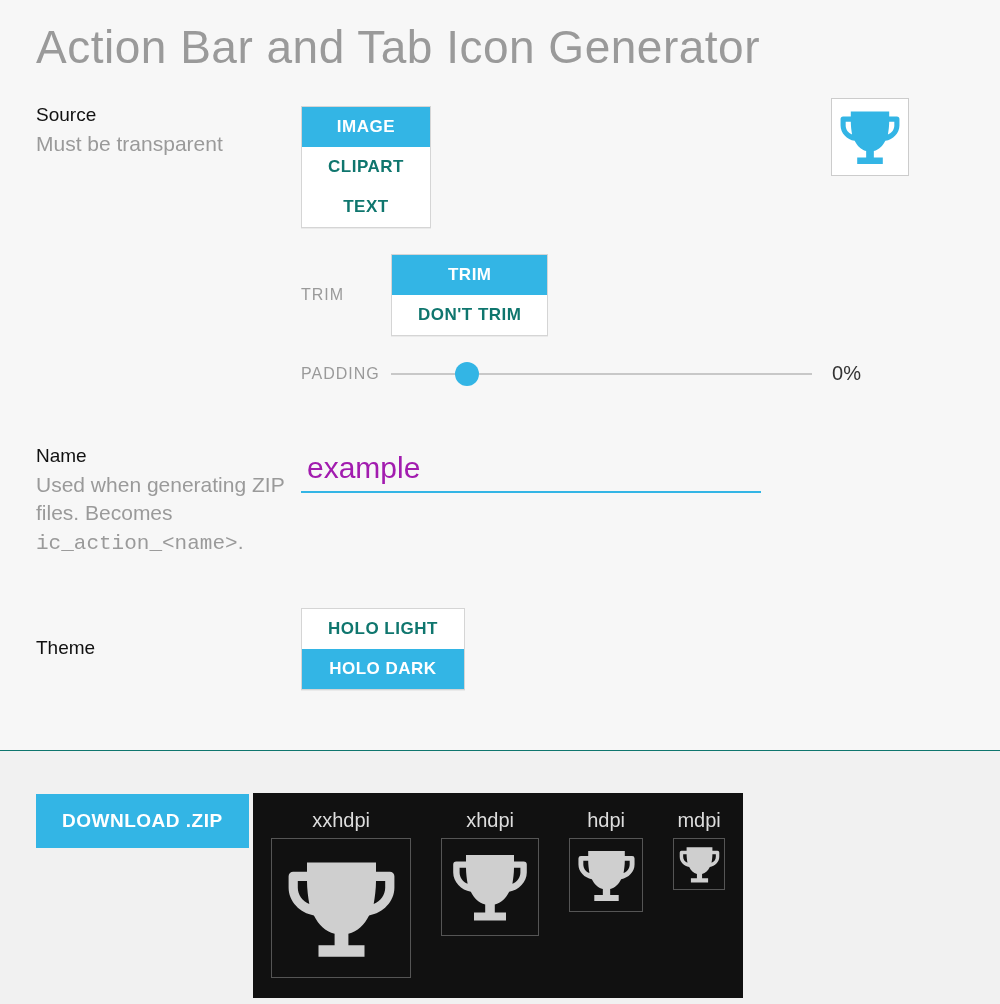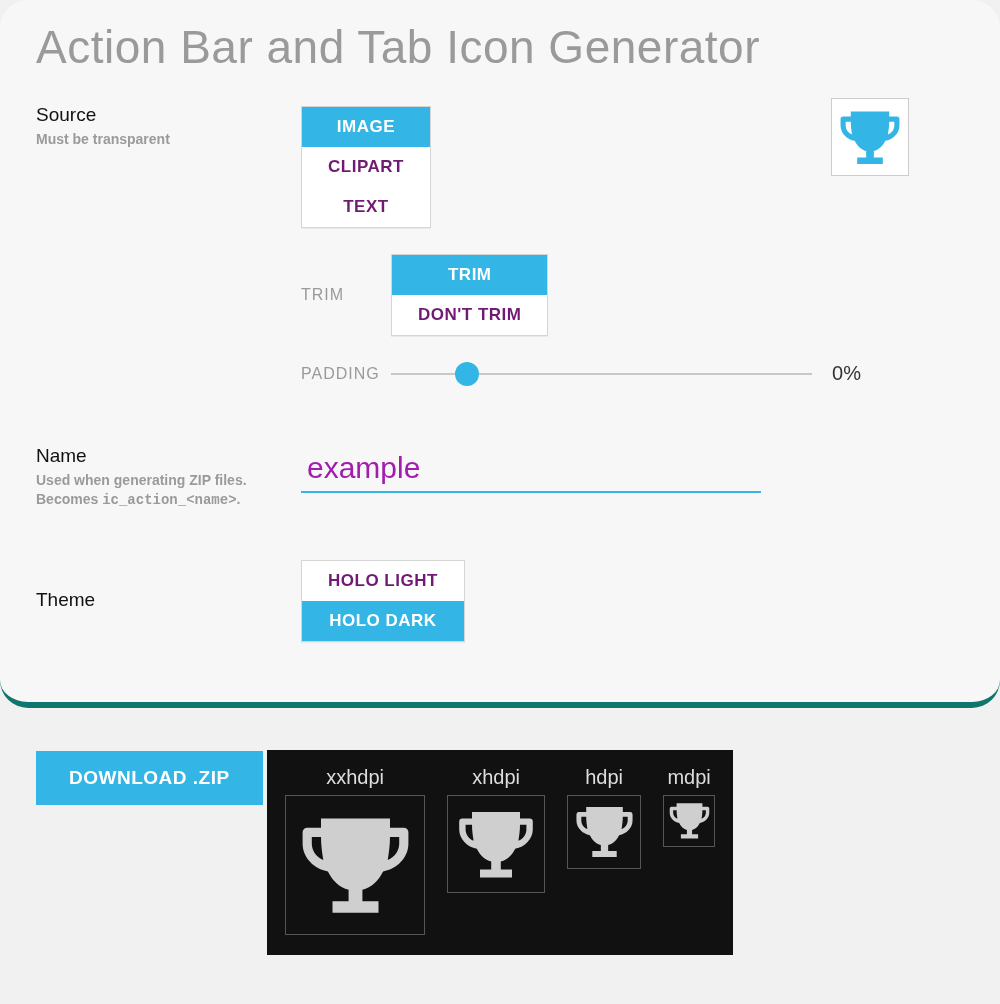--- a/index.html
+++ b/index.html
@@ -5,22 +5,21 @@
 * { box-sizing: border-box; margin: 0; padding: 0; }
 body {
   font-family: "Helvetica Neue", Arial, sans-serif;
   background: #f1f1f1;
   width: 1000px;
   color: #222;
 }
 .top-section {
   background: #f7f7f7;
   padding: 10px 51px 60px 36px;
-  border-bottom: 6px solid #0f766e;
-  border-radius: 28px;
+  border-bottom: 1px solid #0f766e;
 }
 .page-title {
   font-size: 46px;
   font-weight: 300;
   color: #9a9a9a;
   letter-spacing: 0.5px;
   margin: 10px 0 30px 0;
 }
 .row {
   display: flex;
@@ -31,44 +30,43 @@
 .label-col {
   width: 265px;
   flex-shrink: 0;
 }
 .label-title {
   font-size: 19px;
   font-weight: 400;
   color: #111;
 }
 .label-sub {
-  font-size: 14px;
+  font-size: 21px;
   color: #9a9a9a;
   margin-top: 4px;
   line-height: 1.35;
-  font-weight: bold;
 }
 .label-sub .mono { font-family: "Courier New", monospace; }
 .control-col {
   flex: 1;
   padding-top: 2px;
 }
 .toggle-group {
   display: inline-flex;
   border: 1px solid #d5d5d5;
   background: #fff;
   box-shadow: 0 1px 0 rgba(0,0,0,0.05);
   flex-direction: column;
 }
 .toggle-btn {
   padding: 10px 26px;
   font-size: 17px;
   font-weight: 700;
   letter-spacing: 0.5px;
-  color: #701a75;
+  color: #0f766e;
   background: #fff;
   border: none;
   cursor: pointer;
   white-space: nowrap;
 }
 .toggle-btn.active {
   background: #33b5e5;
   color: #fff;
 }
 .preview-thumb {
@@ -136,29 +134,29 @@
 .bottom-section {
   padding: 42px 36px 36px 36px;
 }
 .download-btn {
   background: #33b5e5;
   color: #fff;
   border: none;
   font-size: 19px;
   font-weight: 700;
   letter-spacing: 0.5px;
-  padding: 16px 33px;
+  padding: 16px 26px;
   cursor: pointer;
   margin-bottom: 14px;
 }
 .dark-panel {
   background: #111;
   padding: 16px 18px 20px 18px;
   display: inline-flex;
-  gap: 22px;
+  gap: 30px;
   align-items: flex-start;
 }
 .dens-item {
   display: flex;
   flex-direction: column;
   align-items: center;
 }
 .dens-label {
   color: #ddd;
   font-size: 20px;

